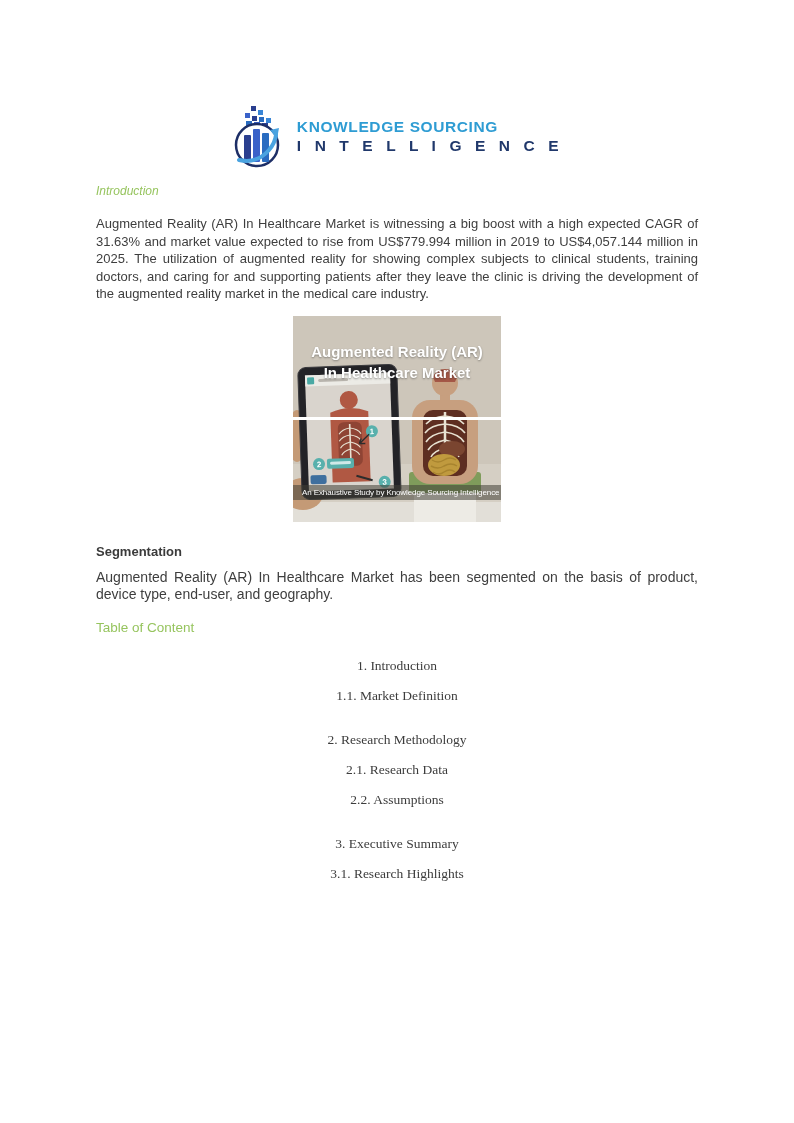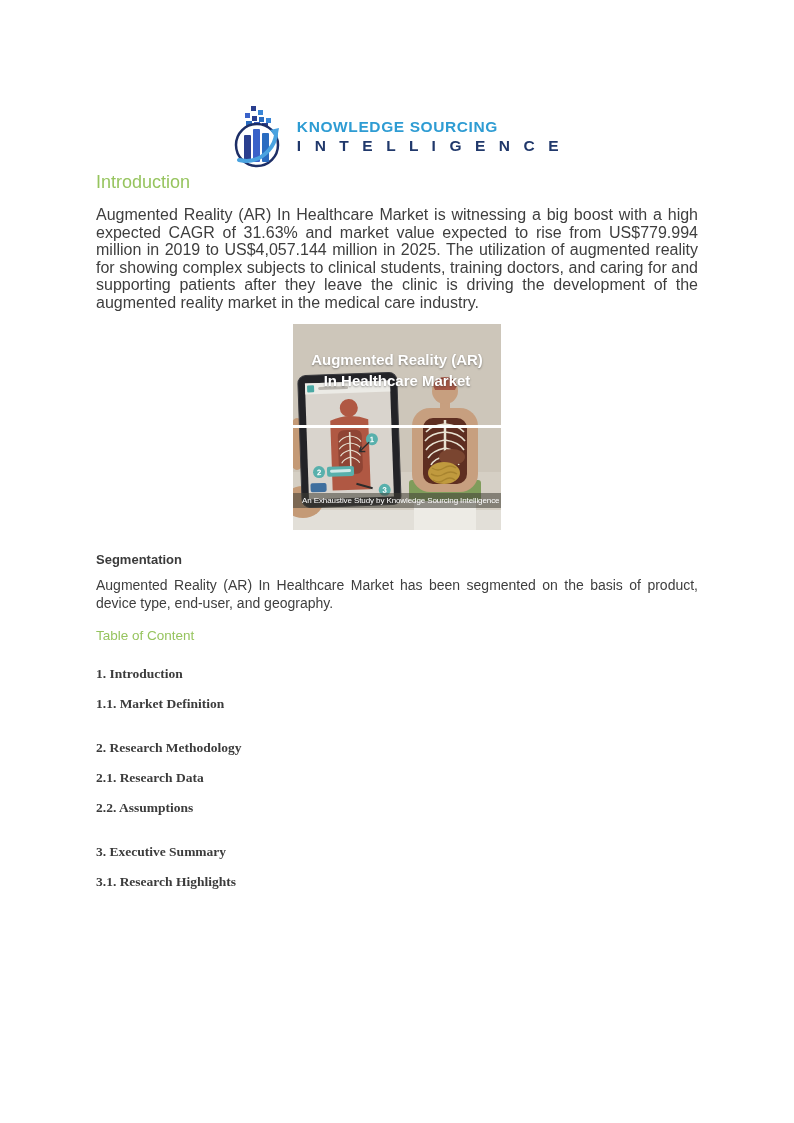--- a/index.html
+++ b/index.html
@@ -21,22 +21,22 @@
   .logo-line1{font-size:15.5px;font-weight:bold;color:#2e9cd3;letter-spacing:0.6px;line-height:19px;}
   .logo-line2{font-size:15.5px;font-weight:bold;color:#20386b;letter-spacing:4.6px;line-height:19px;}
 
   
   .doc-title{
     margin-top:39px;
     text-align:center;
     color:#e8802f;
     font-size:13px;line-height:22px;
   }
-  .h-green{margin-top:7px;color:#96c45e;font-size:18px;line-height:15px;}
-  .para{margin-top:16px;font-size:16px;line-height:17.5px;text-align:justify;color:#3e3e3e;}
+  .h-green{margin-top:16px;color:#96c45e;font-size:12px;line-height:15px;font-style:italic;}
+  .para{margin-top:16px;font-size:13px;line-height:17.5px;text-align:justify;color:#3e3e3e;}
   .h-bold{margin-top:22px;font-weight:bold;font-size:13px;line-height:15px;color:#3a3a3a;}
   .para-seg{margin-top:10px;font-size:14px;line-height:17.5px;text-align:justify;color:#3e3e3e;}
   .h-green2{margin-top:16px;color:#96c45e;font-size:13.5px;line-height:15px;}
 
   
   .figure-wrap{position:relative;width:208px;height:206px;margin:13px auto 0 auto;}
   .figure-wrap svg{position:absolute;left:0;top:0;}
   .fig-title{
     position:absolute;left:0;right:0;top:25px;
     padding:0 10px;
@@ -47,21 +47,21 @@
   }
   .fig-caption{
     position:absolute;left:0;right:0;top:169px;height:15px;
     background:rgba(66,63,55,.55);
     color:#fff;font-size:8px;line-height:15px;
     letter-spacing:-0.1px;
     padding-left:9px;white-space:nowrap;overflow:hidden;
   }
 
   
-  .toc{margin-top:24px;font-family:"Liberation Serif","DejaVu Serif",serif;font-weight:bold;color:#3c3c3c;}
+  .toc{margin-top:24px;font-family:"Liberation Serif","DejaVu Serif",serif;font-weight:normal;color:#3c3c3c;text-align:center;}
   .toc-group{margin-bottom:30px;}
   .toc-item{font-size:13.5px;line-height:14px;margin-bottom:16px;}
 </style>
 </head>
 <body>
 
 <div class="page">
 
   <div class="logo-row">
     <svg class="logo-mark" viewBox="0 0 56 64">

